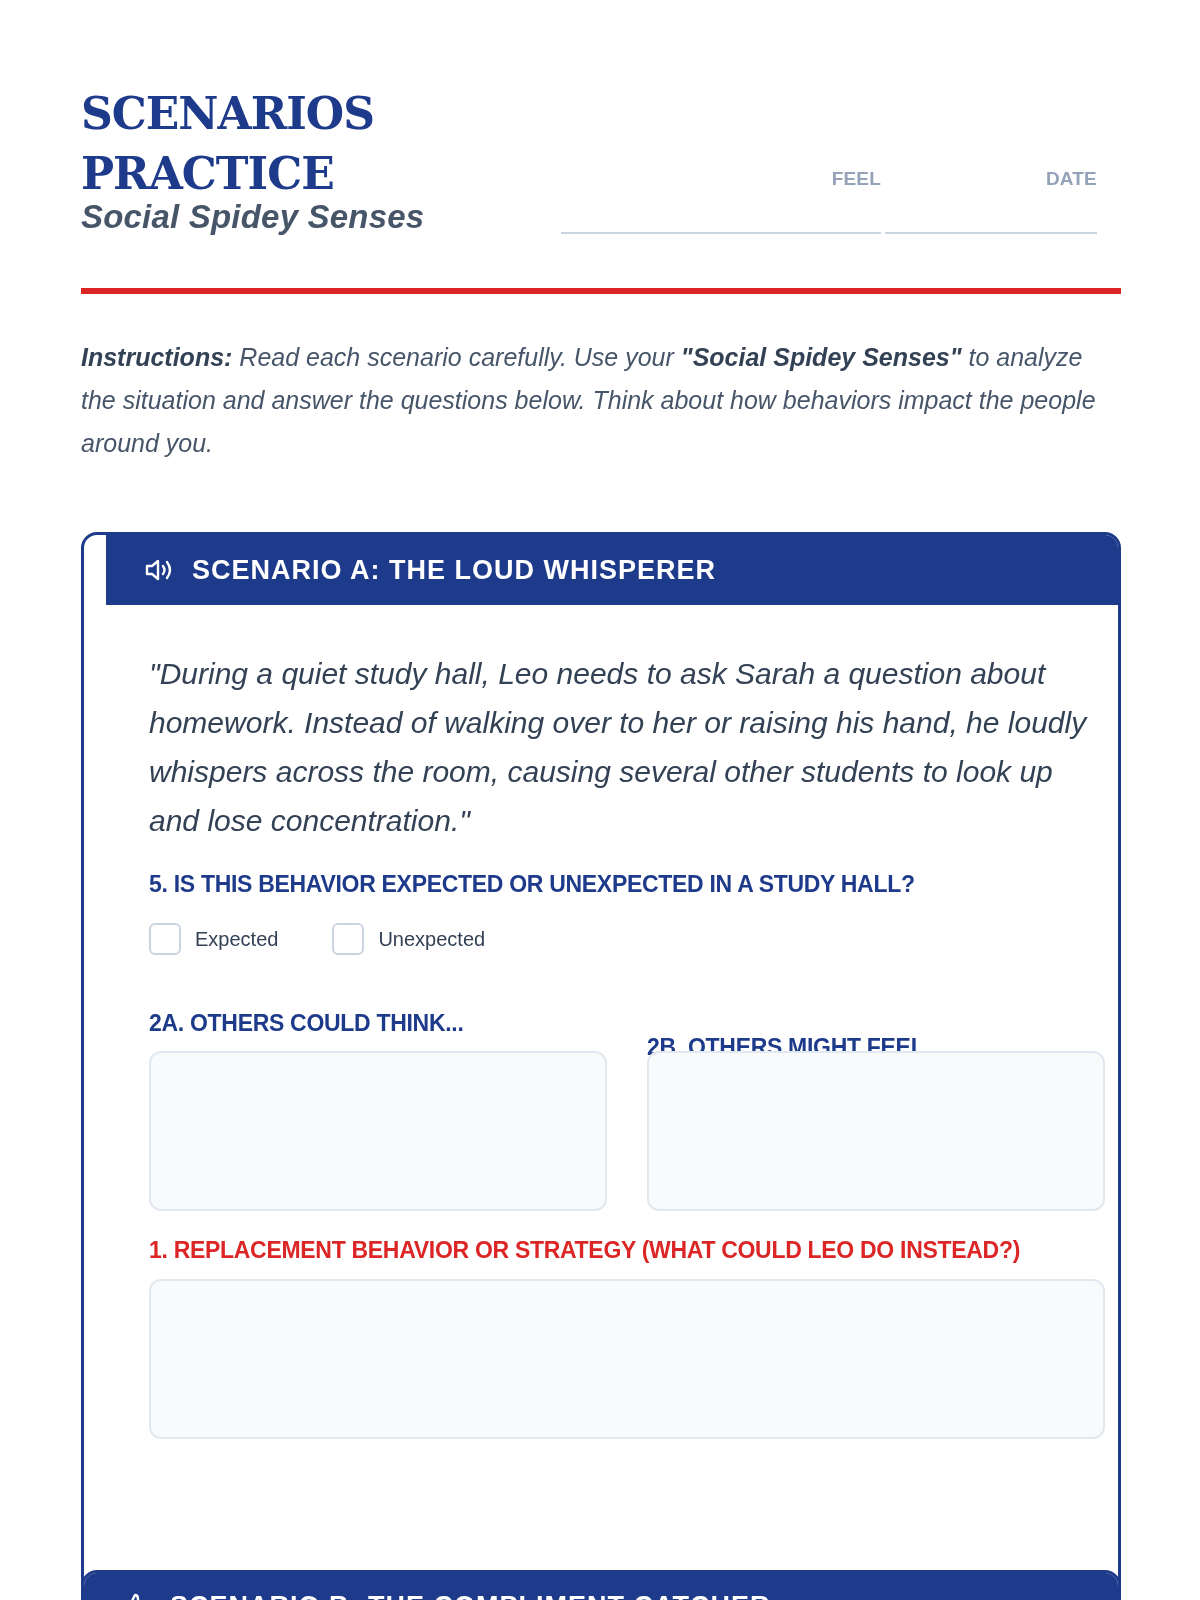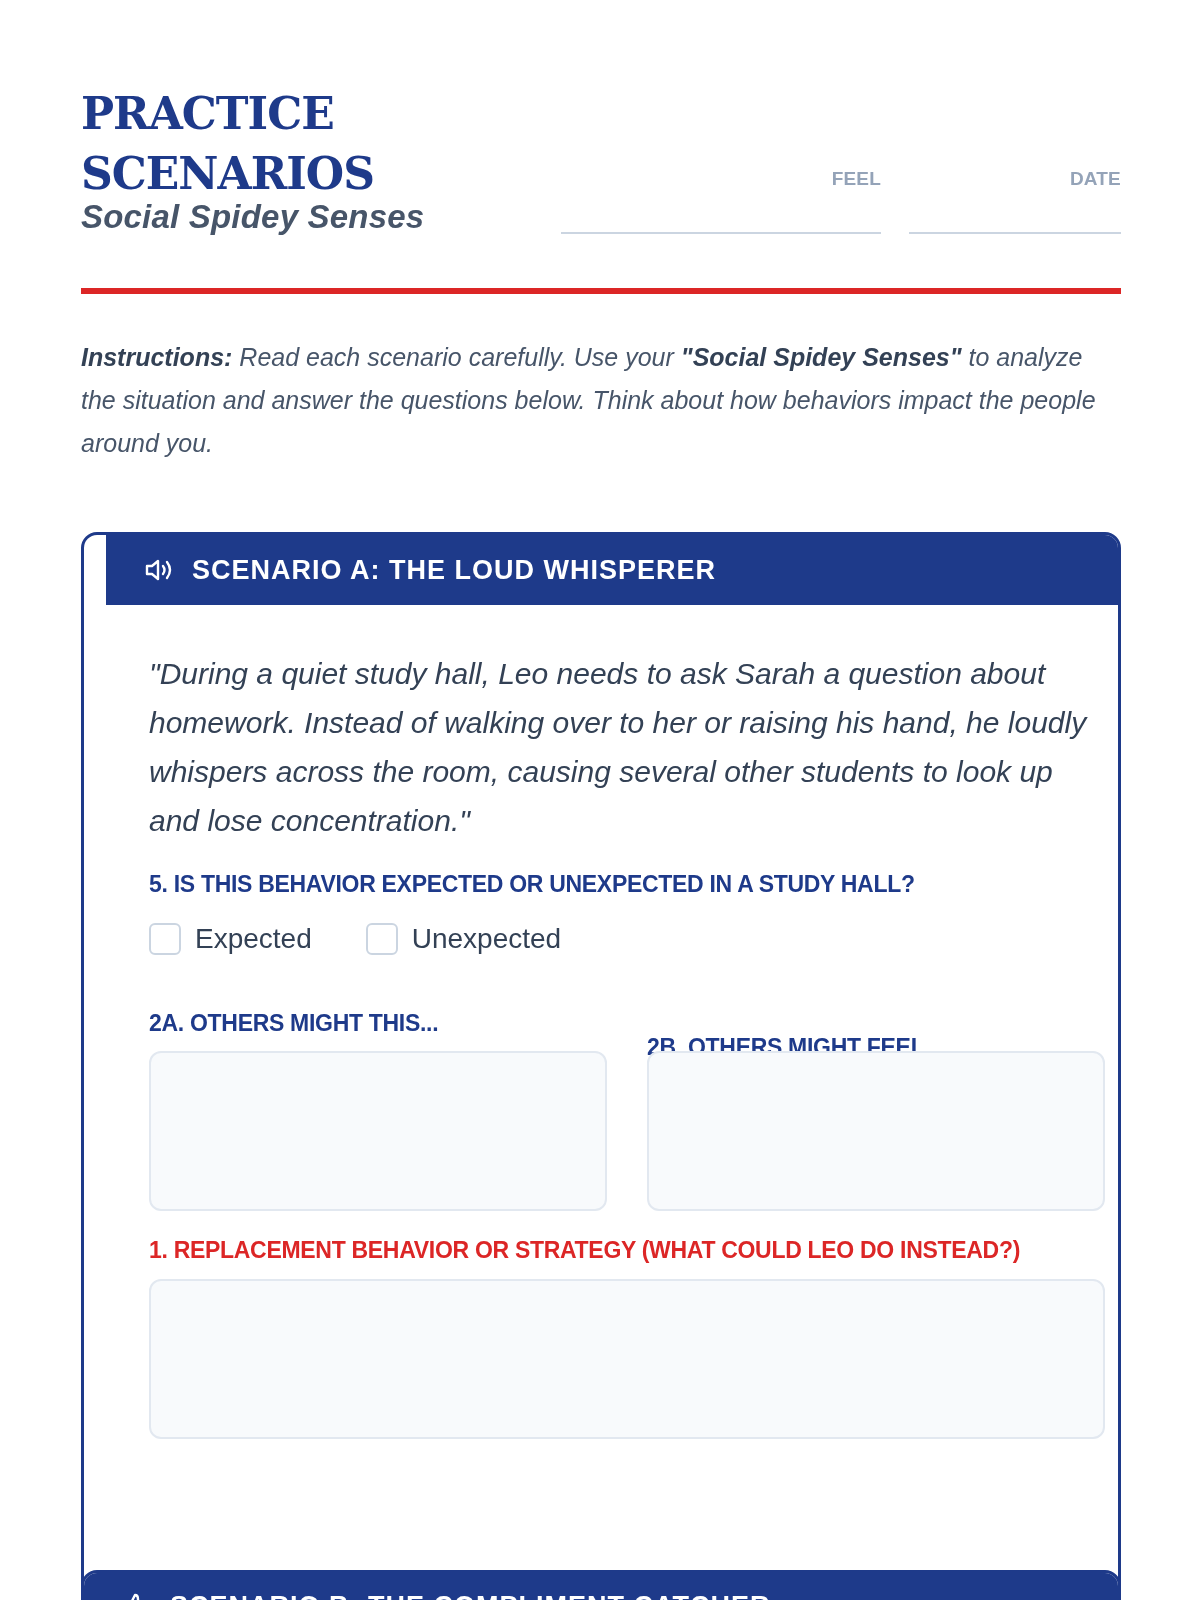--- a/index.html
+++ b/index.html
@@ -19,21 +19,21 @@
     .subtitle {
       position: absolute; left: 0; top: 198px;
       font-family: Liberation Sans, sans-serif; font-weight: bold; font-style: italic;
       font-size: 33px; color: #475569; letter-spacing: 0.2px;
     }
     .field {
       position: absolute; top: 168px;
       border-bottom: 2px solid #cbd5e1; height: 66px;
     }
     .field-name { left: 480px; width: 320px; }
-    .field-date { left: 828px; width: 212px; }
+    .field-date { left: 804px; width: 212px; }
     .field-label {
       position: absolute; right: 0; top: 0;
       font-family: "Liberation Sans", sans-serif; font-weight: bold; font-size: 19px;
       color: #94a3b8; letter-spacing: 0.2px;
     }
     .red-rule {
       position: absolute; left: 0; top: 288px; width: 1040px; height: 6px;
       background: #dc2626;
     }
 
@@ -71,35 +71,35 @@
       letter-spacing: -0.3px;
     }
     .q-label.red { color: #dc2626; }
 
     .checks { position: absolute; left: 43px; top: 318px; display: flex; align-items: center; }
     .check { display: flex; align-items: center; margin-right: 54px; cursor: pointer; }
     .box {
       width: 32px; height: 32px; border: 2px solid #cbd5e1; border-radius: 6px; background: #fff;
       margin-right: 14px;
     }
-    .check-label { font-size: 28px; color: #334155; }
+    .check-label { font-size: 20px; color: #334155; }
 
     .answer {
       position: absolute; background: #f8fafc; border: 2px solid #e2e8f0; border-radius: 12px;
     }
   </style>
 </head>
 <body>
 
 <div class="page">
 
   <div class="header">
     <div class="title">
+      <div>SCENARIOS</div>
       <div>PRACTICE</div>
-      <div>SCENARIOS</div>
     </div>
     <div class="subtitle">Social Spidey Senses</div>
 
     <div class="field field-name">
       <span class="field-label">FEEL</span>
     </div>
     <div class="field field-date">
       <span class="field-label">DATE</span>
     </div>
 
@@ -131,21 +131,21 @@
         <label class="check">
           <span class="box"></span>
           <span class="check-label">Expected</span>
         </label>
         <label class="check">
           <span class="box"></span>
           <span class="check-label">Unexpected</span>
         </label>
       </div>
 
-      <div class="q-label" style="left:43px; top:405px;">2A. OTHERS MIGHT THIS...</div>
+      <div class="q-label" style="left:43px; top:405px;">2A. OTHERS COULD THINK...</div>
       <div class="q-label" style="left:541px; top:429px;">2B. OTHERS MIGHT FEEL...</div>
 
       <div class="answer" style="left:43px; top:446px; width:458px; height:160px;"></div>
       <div class="answer" style="left:541px; top:446px; width:458px; height:160px;"></div>
 
       <div class="q-label red" style="left:43px; top:632px;">1. REPLACEMENT BEHAVIOR OR STRATEGY (WHAT COULD LEO DO INSTEAD?)</div>
 
       <div class="answer" style="left:43px; top:674px; width:956px; height:160px;"></div>
     </div>
   </section>

